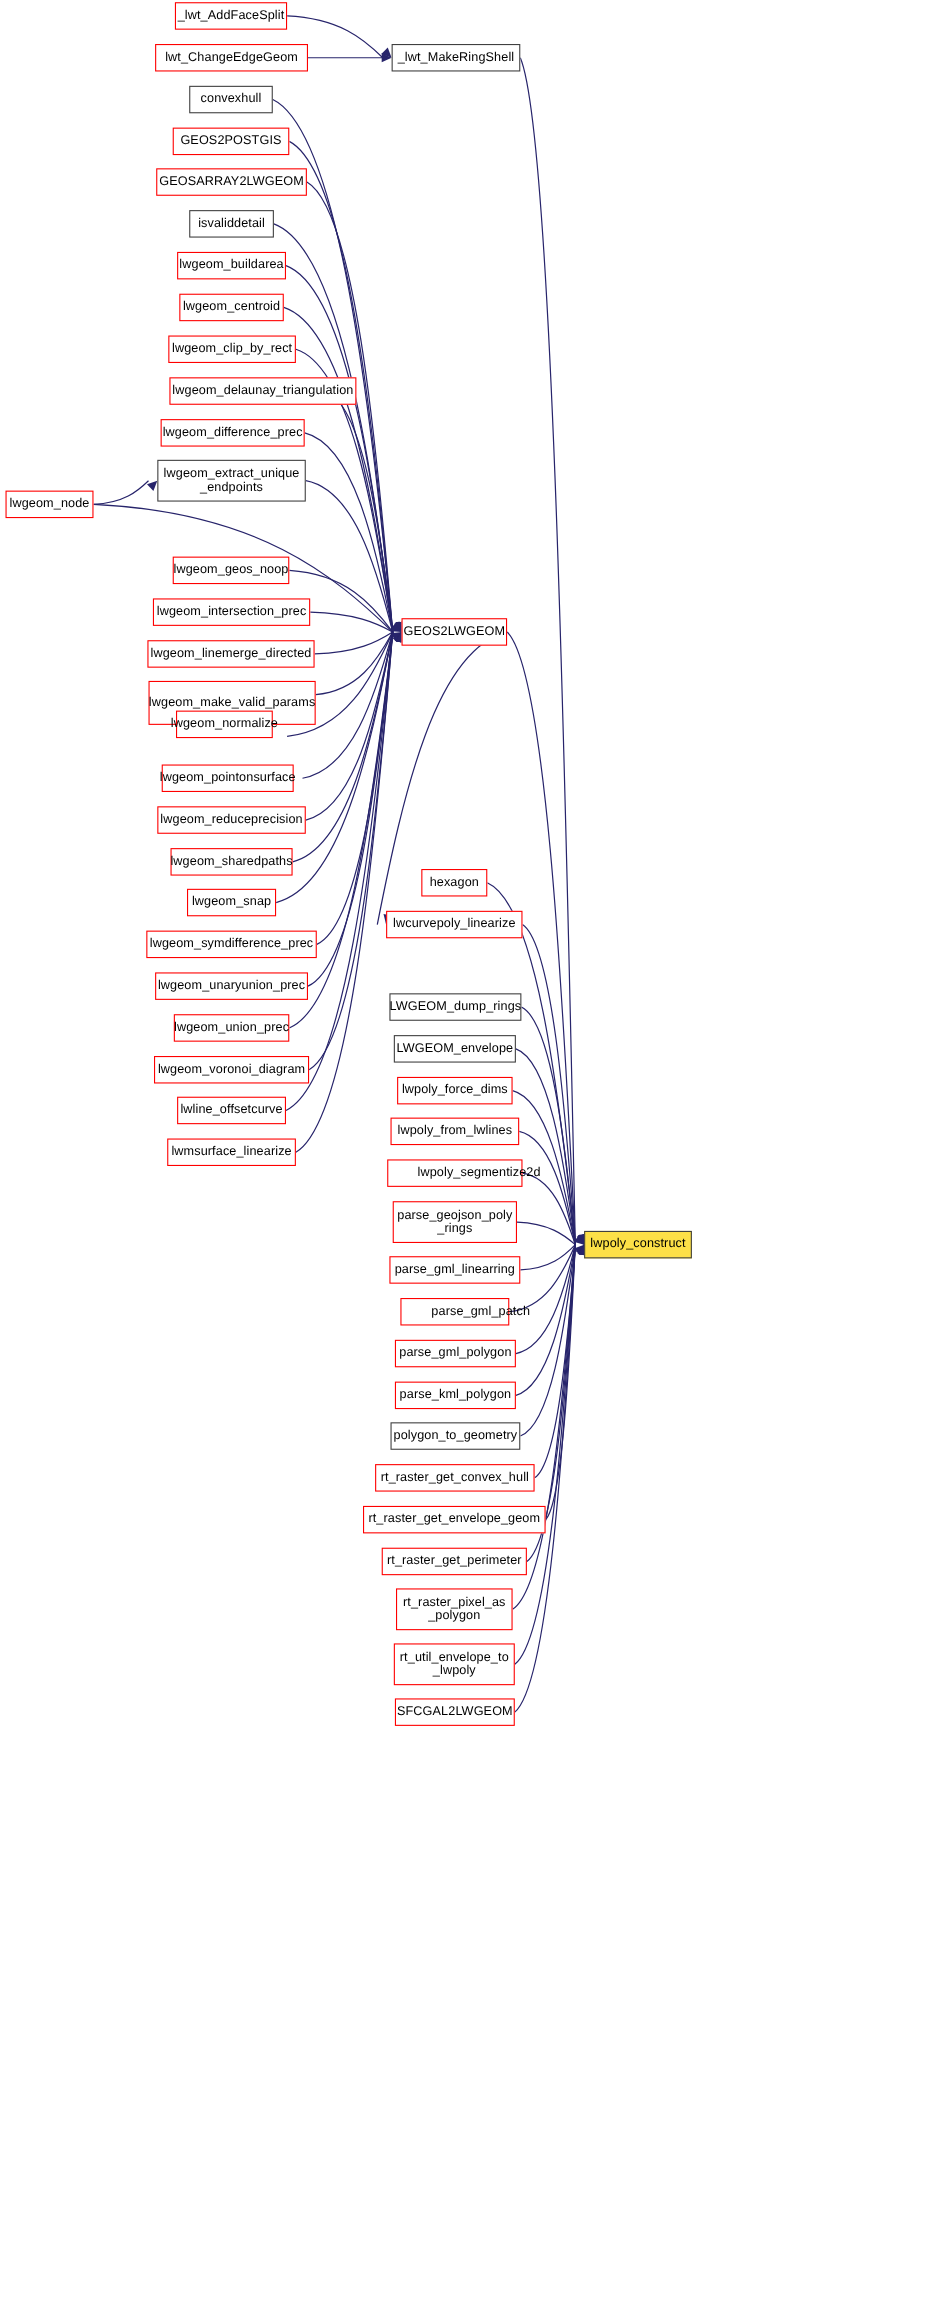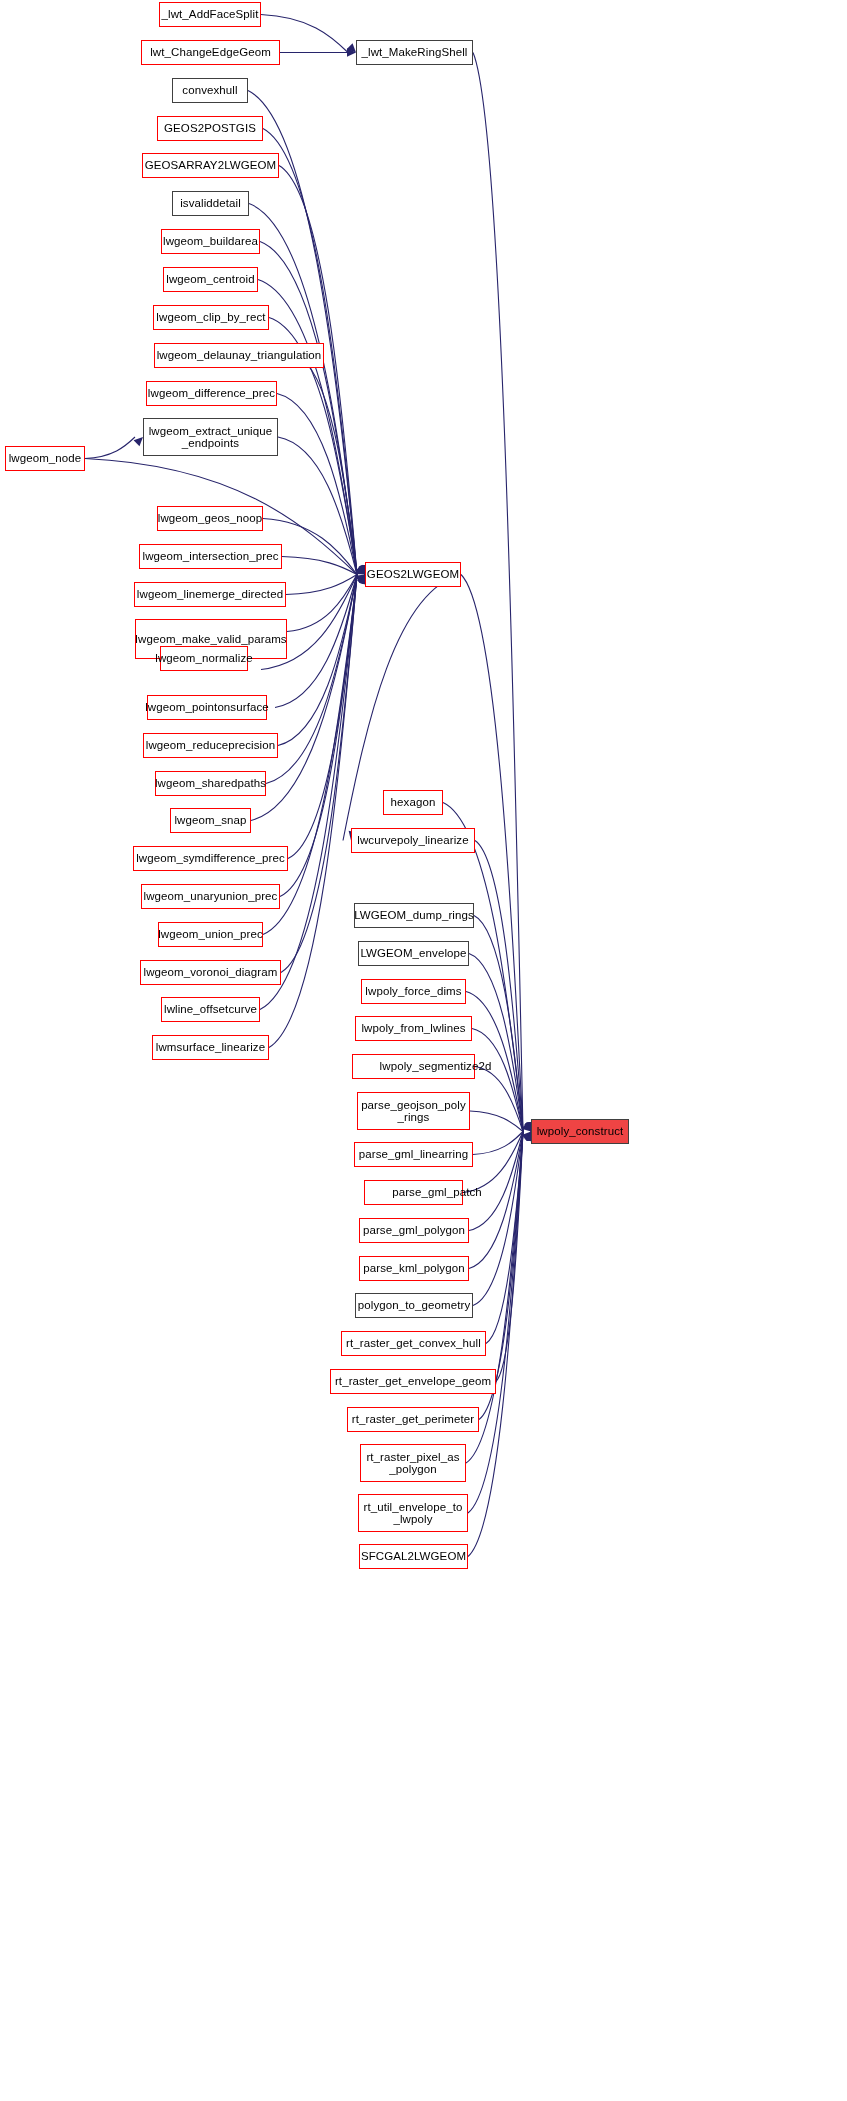--- a/index.html
+++ b/index.html
@@ -4,21 +4,21 @@
 <style>
   html,body{margin:0;padding:0;background:#ffffff;}
   body{font-family:"Liberation Sans","DejaVu Sans",sans-serif;}
   #canvas{position:relative;width:847px;height:2101px;background:#ffffff;overflow:hidden;}
   svg#edges{position:absolute;left:0;top:0;width:847px;height:2101px;}
   .node{position:absolute;box-sizing:border-box;display:flex;align-items:center;
         justify-content:center;text-align:center;background:#ffffff;
         font-size:11.5px;line-height:1.08;color:#000000;white-space:pre;letter-spacing:0.1px;}
   .node.red{border:1.3px solid #ff0000;}
   .node.black{border:1.3px solid #404040;}
-  .node.cur{border:1.3px solid #404040;background:#ef4444;}
+  .node.cur{border:1.3px solid #404040;background:#fde047;}
 </style>
 </head>
 <body>
 
 <div id="canvas">
   <svg id="edges" viewBox="0 0 847 2101" preserveAspectRatio="none">
       <path d="M261,14.5 C308.85,16.78 330.6,35.400000000000006 348,52.5" fill="none" stroke="#27246b" stroke-width="1.1"></path>
       <polygon points="356,52.5 346.63703044698167,49.18717625744268 352.524855272284,43.19605625976664" fill="#27246b"></polygon>
       <path d="M280,52.5 C317.4,52.5 334.4,52.5 348,52.5" fill="none" stroke="#27246b" stroke-width="1.1"></path>
       <polygon points="356,52.5 347,56.7 347,48.3" fill="#27246b"></polygon>

